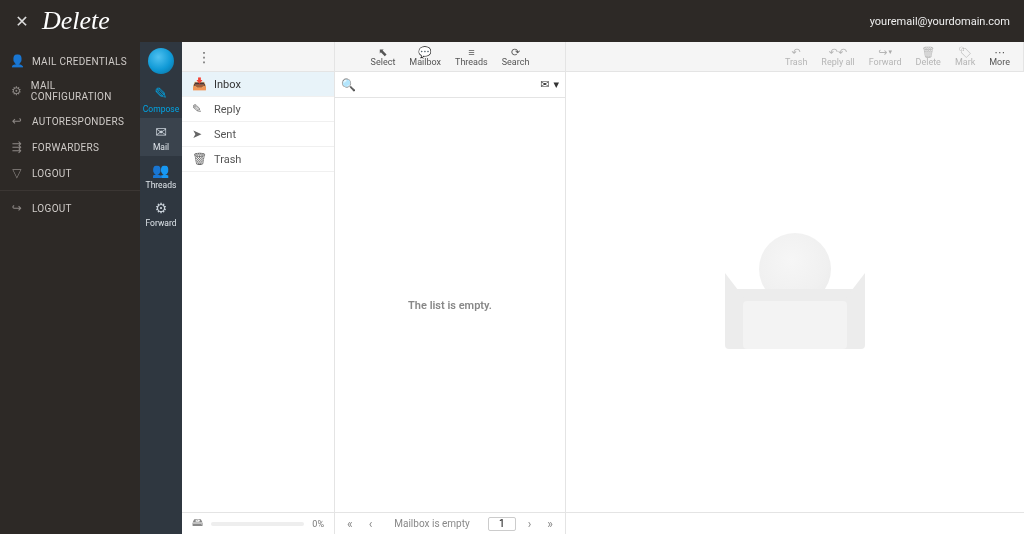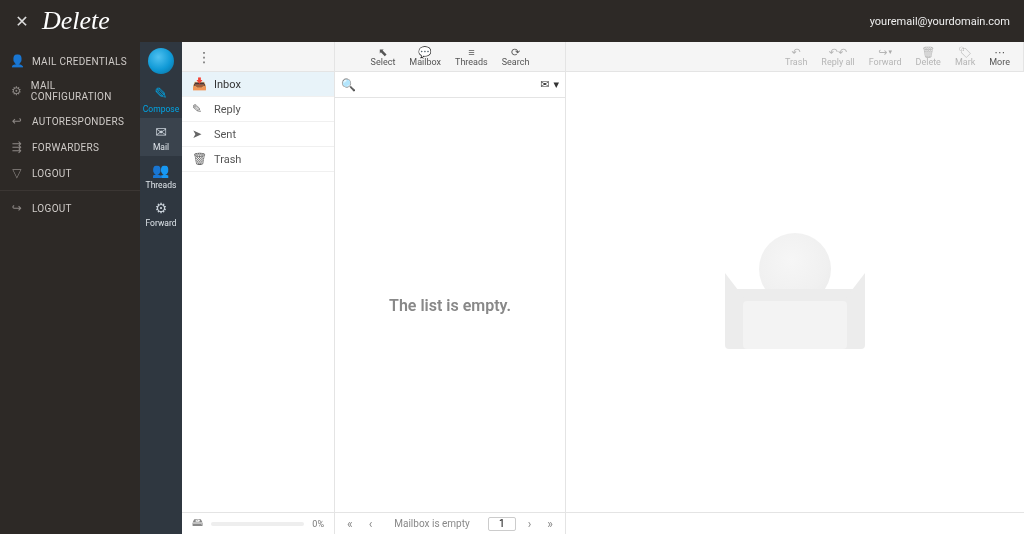--- a/index.html
+++ b/index.html
@@ -165,21 +165,21 @@
       gap:6px;
     }
     .search-row .sic { color:#aaa; font-size:12px;}
     .search-row input {
       flex:1; border:none; outline:none; font-size:11px; color:#333; background:transparent;
     }
     .search-row input::placeholder { color:#aaa; }
     .search-right { margin-left:auto; display:flex; gap:4px; color:#333; font-size:11px;}
     .list-empty {
       flex:1; display:flex; align-items:center; justify-content:center;
-      color:#888; font-size:16px; font-weight:600;
+      color:#888; font-size:11px; font-weight:600;
     }
 
     .col-preview {
       flex:1;
       display:flex;
       align-items:center;
       justify-content:center;
     }
     .empty-illustration {
       width: 140px; height: 130px;

